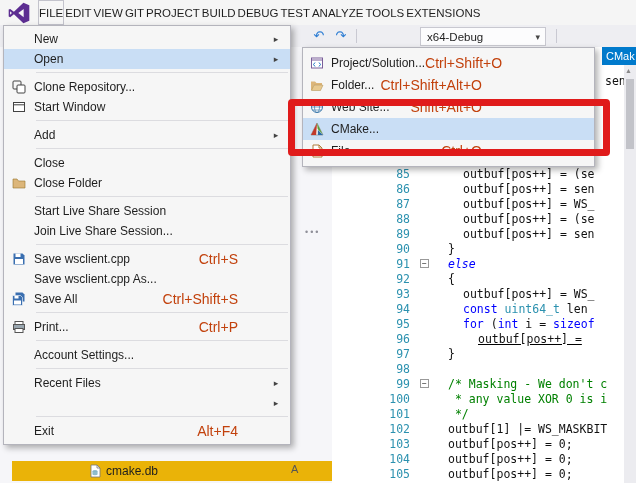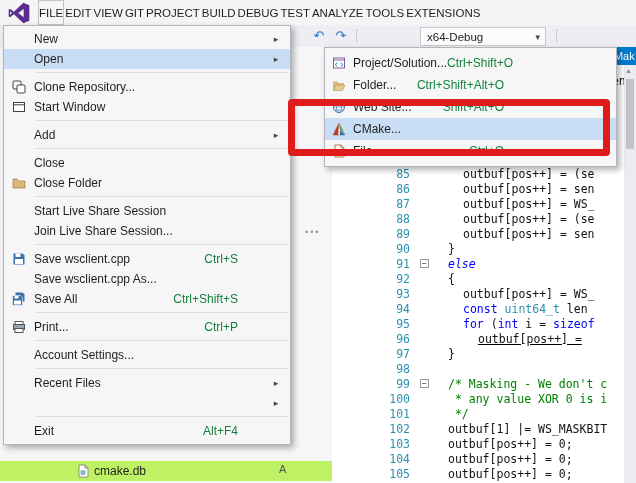--- a/index.html
+++ b/index.html
@@ -19,21 +19,21 @@
   .tico{position:absolute;top:3px;width:18px;text-align:center;font-size:13px;color:#2b7cd3;cursor:pointer;}
   .tsep{position:absolute;top:4px;width:1px;height:14px;background:#c9c9d2;}
   .combo{position:absolute;left:420px;top:2px;width:124px;height:17px;background:#fcfcfd;
          border:1px solid #c8c8d0;display:flex;align-items:center;font-size:11.5px;color:#1e1e1e;cursor:pointer;}
   .combo-label{flex:1;padding-left:6px;}
   .caret{padding-right:5px;font-size:9px;color:#444;}
 
   
   .sepane{position:absolute;left:0;top:47px;width:332px;bottom:0;background:#f6f6f9;z-index:1;}
   .dots{position:absolute;left:305px;top:180px;font-size:9px;letter-spacing:2px;color:#909099;cursor:col-resize;}
-  .serow{position:absolute;left:0;top:414px;width:100%;height:20px;background:#bef264;}
+  .serow{position:absolute;left:12px;top:414px;width:100%;height:20px;background:#eab308;}
   .seicon{position:absolute;left:76px;top:3px;width:14px;height:14px;}
   .seicon svg{width:14px;height:14px;}
   .selabel{position:absolute;left:94px;top:3px;font-size:12px;color:#1e1e1e;}
   .sestatus{position:absolute;left:279px;top:2px;font-size:11px;color:#555;}
 
   
   .editor{position:absolute;left:332px;top:47px;right:0;bottom:0;background:#fff;z-index:5;}
   .tab{position:absolute;left:270px;top:0;width:34px;height:18px;background:#007acc;color:#fff;
        font-size:11px;line-height:18px;padding-left:4px;overflow:hidden;cursor:pointer;}
   .stray{position:absolute;left:273px;top:27px;font:11.5px "DejaVu Sans Mono",monospace;color:#111;}
@@ -46,30 +46,30 @@
   .codetxt{flex:1;overflow:hidden;}
   .tok-d{color:#111;} .tok-k{color:#0000ff;} .tok-t{color:#2b91af;} .tok-c{color:#008000;}
   .scroll{position:absolute;right:0;top:18px;bottom:0;width:12px;background:#ececf0;}
   .sarrow{position:absolute;top:2px;left:1px;font-size:7px;color:#888;cursor:pointer;}
   .sthumb{position:absolute;top:14px;left:2px;width:8px;height:70px;background:#c2c3c9;cursor:grab;}
 
   
   .menu{position:absolute;background:#f6f6f6;border:1px solid #b4b4bc;
         box-shadow:3px 3px 6px rgba(0,0,0,.3);box-sizing:border-box;}
   .filemenu{left:3px;top:25px;width:288px;padding:3px 0;z-index:40;}
-  .submenu{left:324px;top:47px;width:293px;padding:4px 0;z-index:50;}
+  .submenu{left:302px;top:47px;width:293px;padding:4px 0;z-index:50;}
   .mrow,.smrow{display:flex;align-items:center;cursor:pointer;}
   .mrow{height:20px;padding-right:4px;}
   .smrow{height:22px;padding-right:4px;}
   .mrow.hl,.smrow.hl{background:#c9def5;}
   .micon{width:30px;flex:none;display:flex;justify-content:center;align-items:center;}
   .smrow .micon{width:28px;}
   .micon svg{width:14px;height:14px;}
   .mlabel{font-size:12px;color:#1e1e1e;}
-  .msc{margin-left:auto;font-size:12px;color:#15803d;padding-right:28px;}
+  .msc{margin-left:auto;font-size:14px;color:#c2410c;padding-right:28px;}
   .smrow .msc{padding-right:94px;}
   .marr{width:20px;flex:none;text-align:center;font-size:9px;color:#444;}
   .smrow .marr{width:14px;}
   .msep{height:1px;background:#dcdce0;margin:3px 2px 4px 32px;}
 
   
   .redbox{position:absolute;left:288px;top:99px;width:322px;height:57px;border:7px solid #e01b1b;
           border-radius:4px;z-index:60;box-sizing:border-box;pointer-events:none;}
 </style>
 </head>

